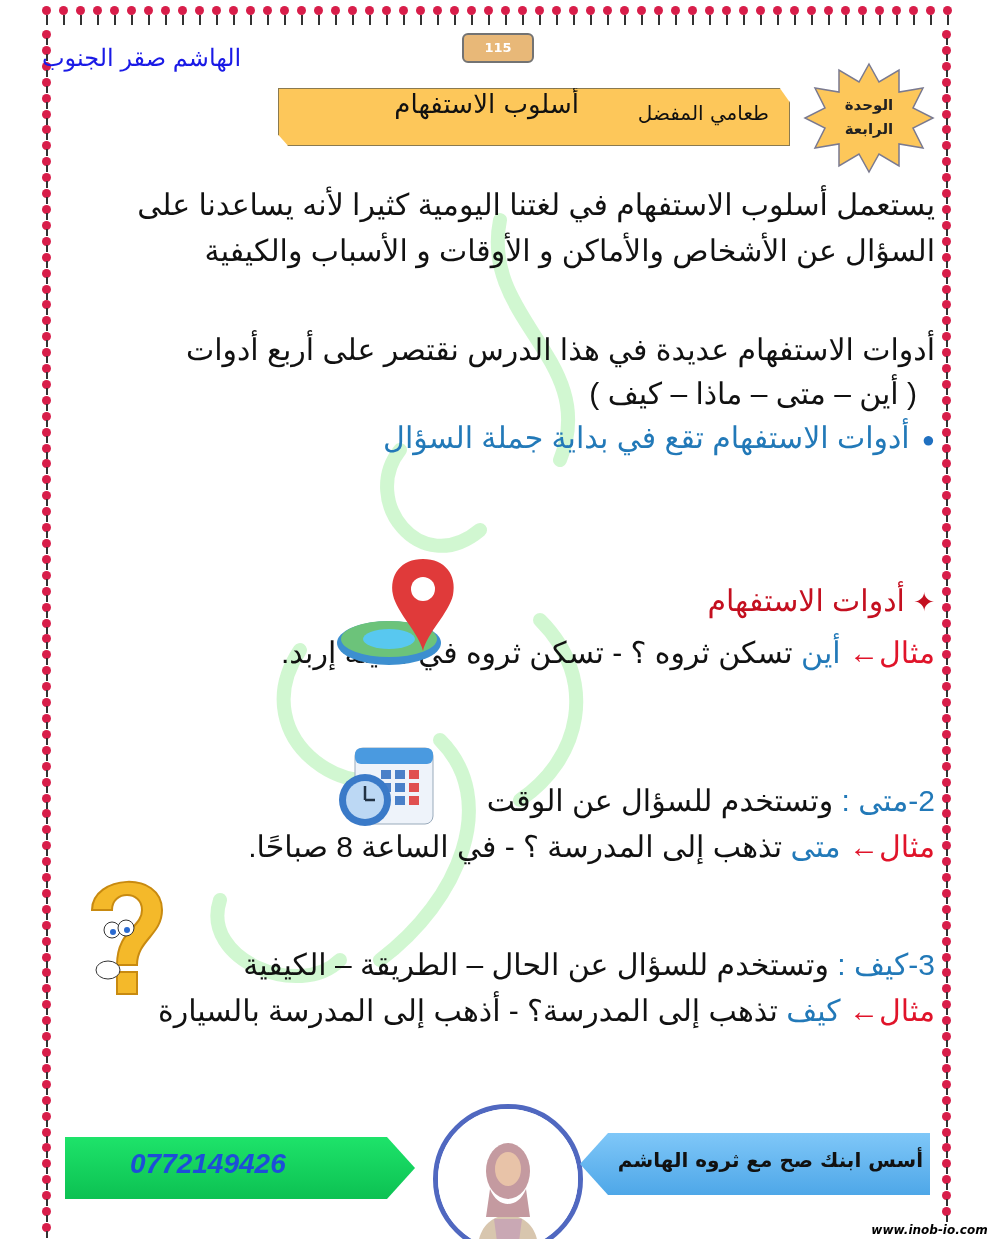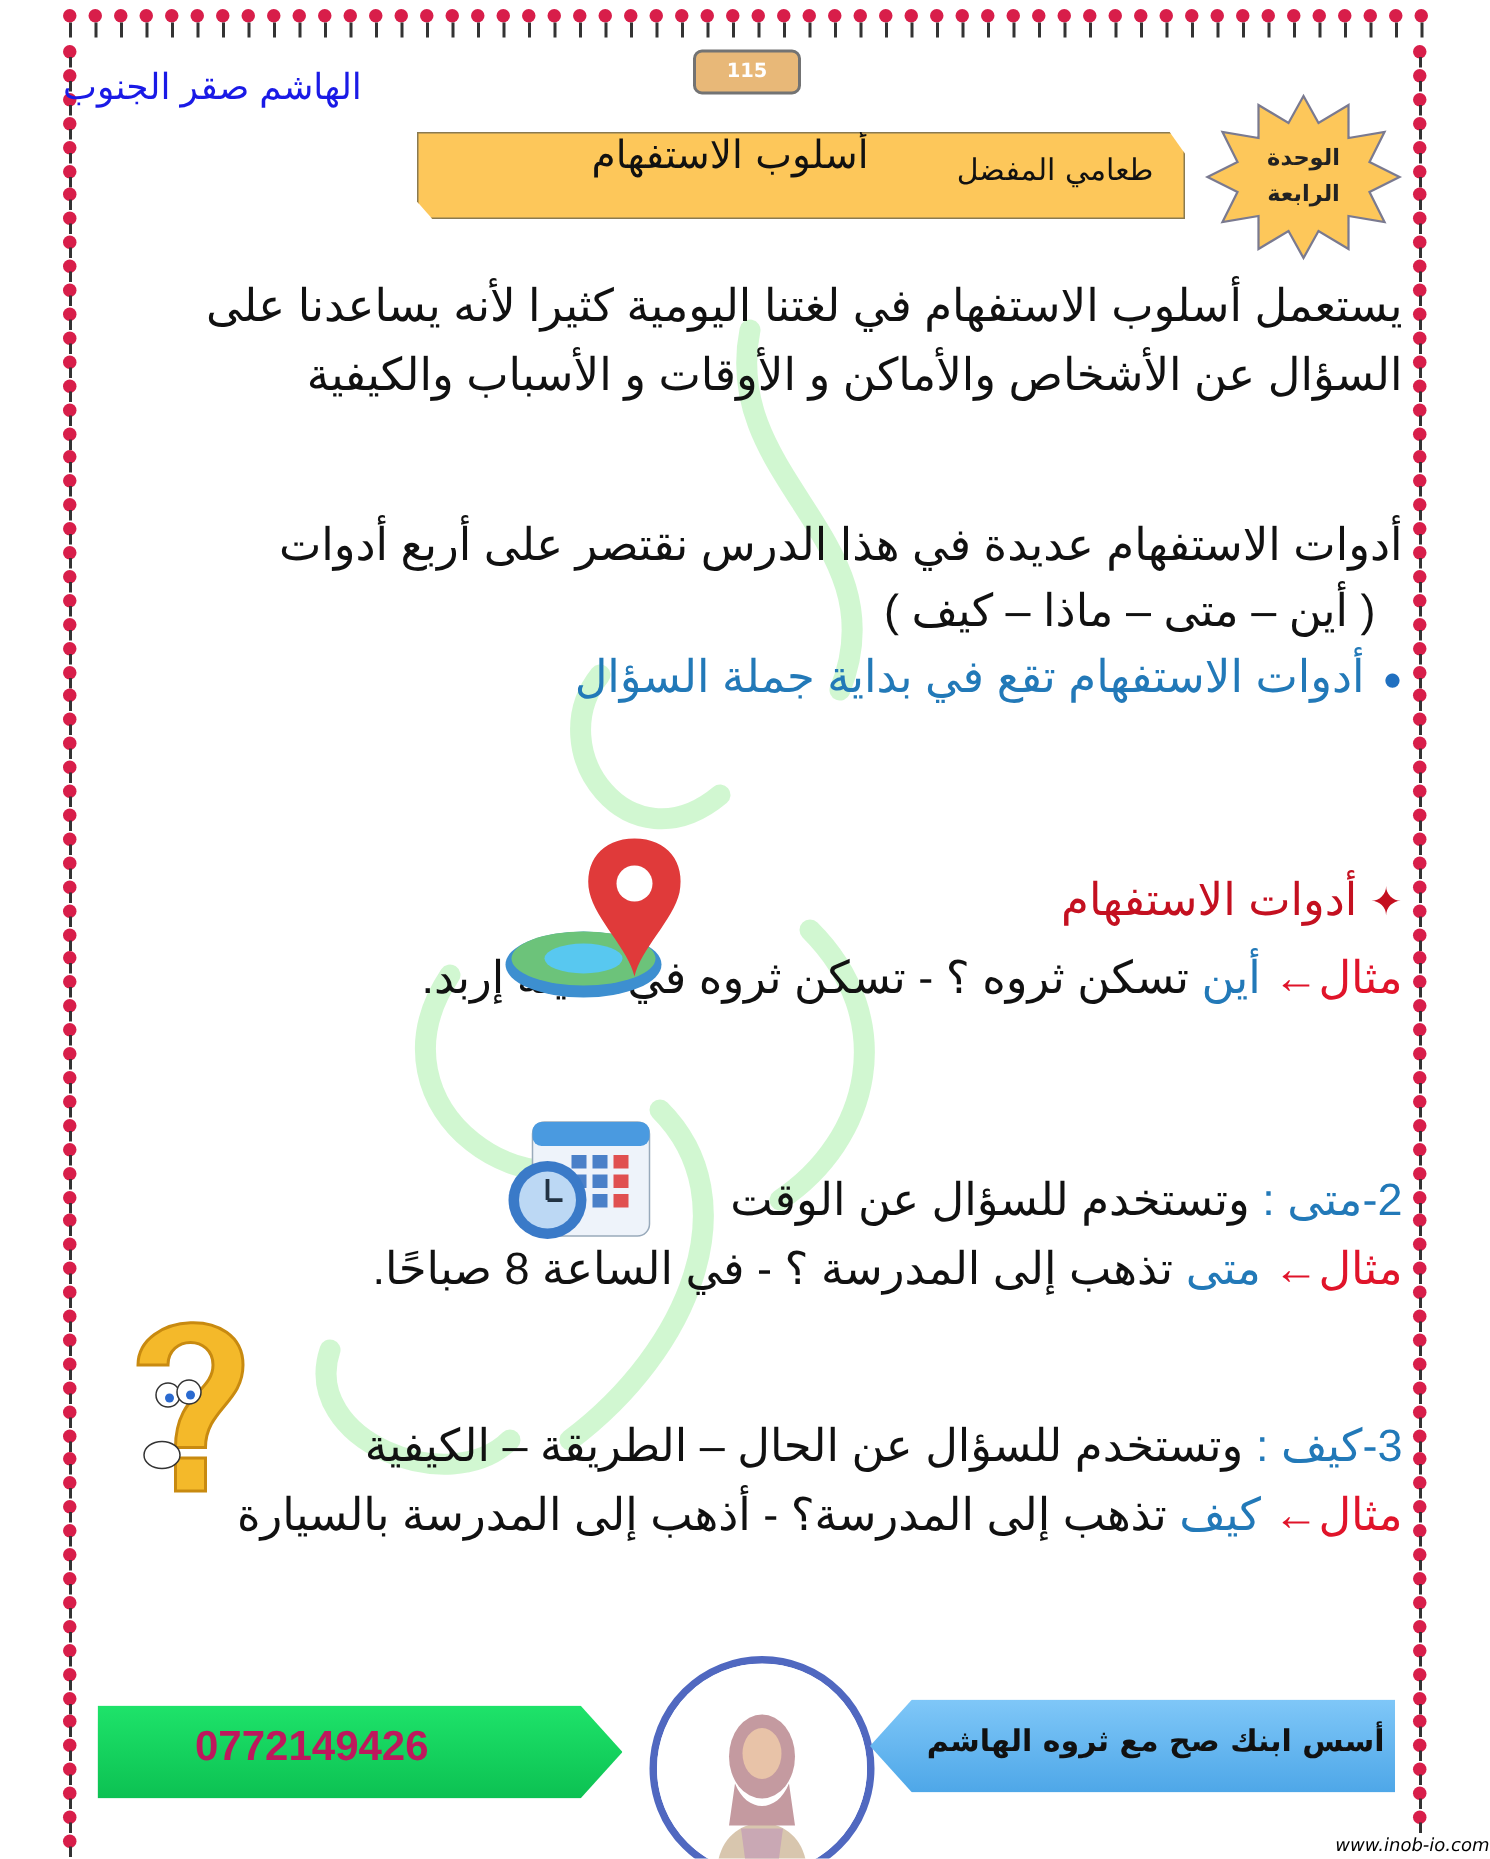--- a/index.html
+++ b/index.html
@@ -34,25 +34,25 @@
   .blue { color:#2279b8; }
   .red { color:#e0142a; }
   .dark-red { color:#c41020; }
   .bullet::before { content:"●"; color:#2070c0; margin-left:12px; font-size:22px; vertical-align:middle; }
 
   .icon-pin { position:absolute; left:327px; top:555px; width:140px; height:120px; }
   .icon-cal { position:absolute; left:333px; top:740px; width:105px; height:88px; }
   .icon-q { position:absolute; left:82px; top:870px; width:90px; height:135px; }
 
   .green-arrow { position:absolute; left:65px; top:1137px; width:350px; height:62px; background:linear-gradient(#1ee36a,#0cc152); clip-path:polygon(0 0, 92% 0, 100% 50%, 92% 100%, 0 100%); box-shadow:0 10px 10px rgba(0,0,0,.25); }
-  .phone { position:absolute; left:130px; top:1148px; font-size:28px; font-weight:bold; color:#be185d; font-family:"Liberation Sans", sans-serif; }
+  .phone { position:absolute; left:130px; top:1148px; font-size:28px; font-weight:bold; color:#1d4ed8; font-family:"Liberation Sans", sans-serif;font-style:italic; }
   .blue-arrow { position:absolute; left:580px; top:1133px; width:350px; height:62px; background:linear-gradient(#7fc7f8,#4ea7e8); clip-path:polygon(8% 0, 100% 0, 100% 100%, 8% 100%, 0 50%); }
   .slogan { position:absolute; right:70px; top:1148px; direction:rtl; font-size:20px; font-weight:bold; color:#111; }
   .avatar { position:absolute; left:433px; top:1104px; width:140px; height:140px; border-radius:50%; border:5px solid #5068c0; background:#fff; overflow:hidden; }
-  .credit { position:absolute; left:866px; top:1222px; width:127px; height:17px; background:#fff; font-size:12px; font-style:italic; font-weight:normal; color:#000; text-align:right; line-height:17px; }
+  .credit { position:absolute; left:866px; top:1222px; width:127px; height:17px; background:#fff; font-size:12px; font-style:italic; font-weight:bold; color:#000; text-align:center; line-height:17px; }
 </style>
 </head>
 <body>
 
 <div class="dots-top">
   <div class="heart"></div>
     <div class="heart"></div>
     <div class="heart"></div>
     <div class="heart"></div>
     <div class="heart"></div>
@@ -288,21 +288,21 @@
 <div class="star-text">
   <div>الوحدة</div>
   <div>الرابعة</div>
 </div>
 
 <div class="para" style="top:182px;">
   <div>يستعمل أسلوب الاستفهام في لغتنا اليومية كثيرا لأنه يساعدنا على</div>
   <div>السؤال عن الأشخاص والأماكن و الأوقات و الأسباب والكيفية</div>
 </div>
 
-<div class="para" style="top:328px; line-height:44px;margin-top:14px;">
+<div class="para" style="top:328px; line-height:44px;">
   <div>أدوات الاستفهام عديدة في هذا الدرس نقتصر على أربع أدوات</div>
   <div style="margin-right:18px;">( أين – متى – ماذا – كيف )</div>
   <div class="blue bullet"><span>أدوات الاستفهام تقع في بداية جملة السؤال</span></div>
 </div>
 
 <div class="para dark-red" style="top:578px;">
   <span style="font-size:26px;">✦</span>
   <span>أدوات الاستفهام</span>
 </div>
 

